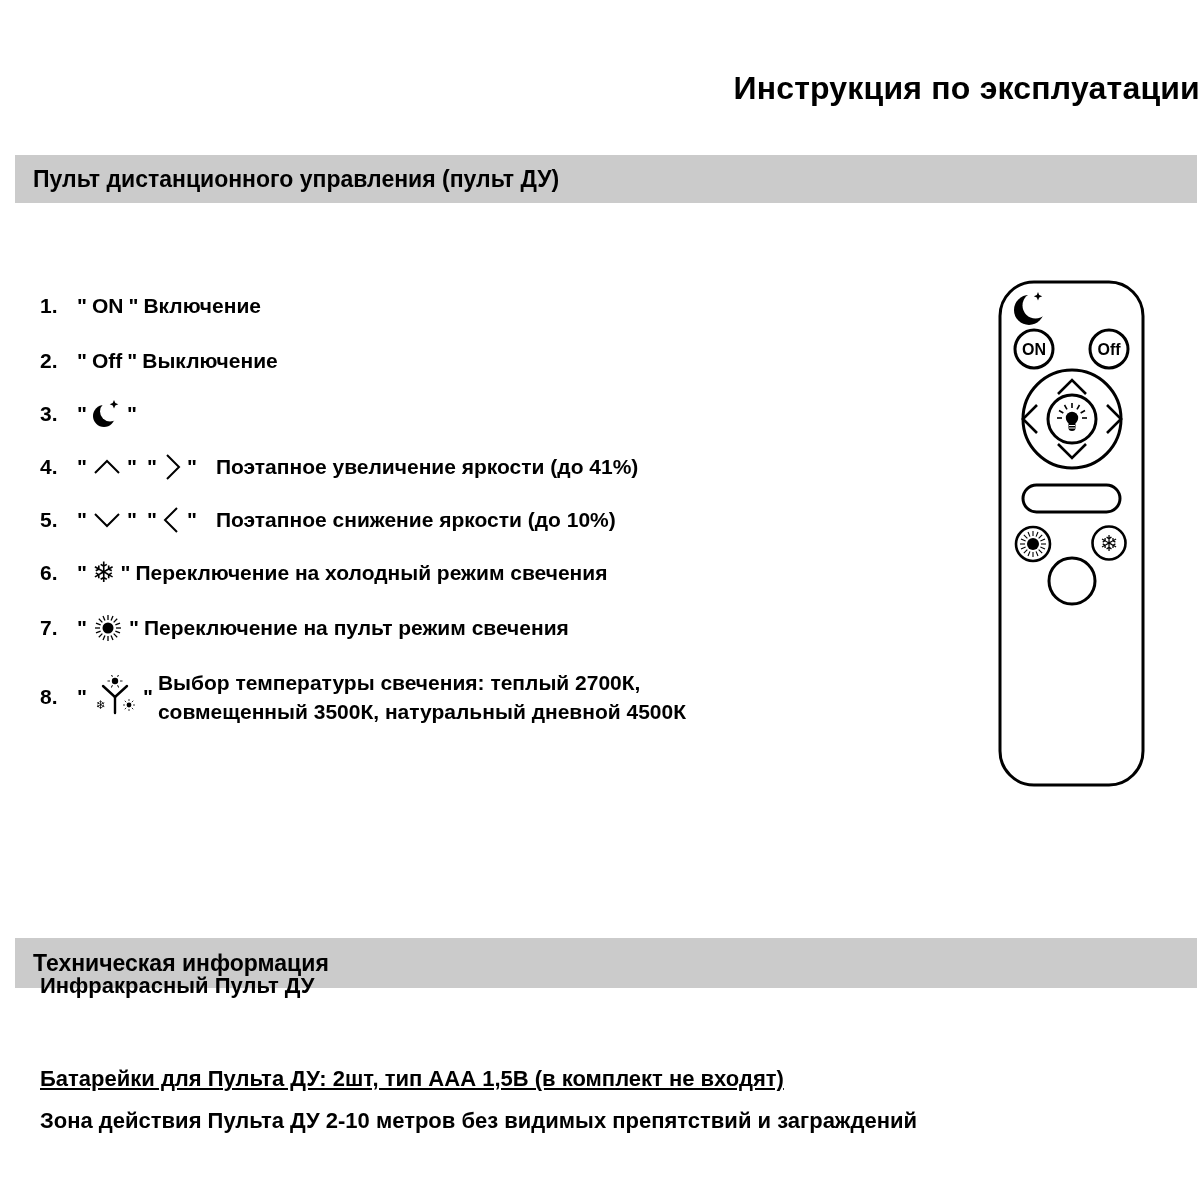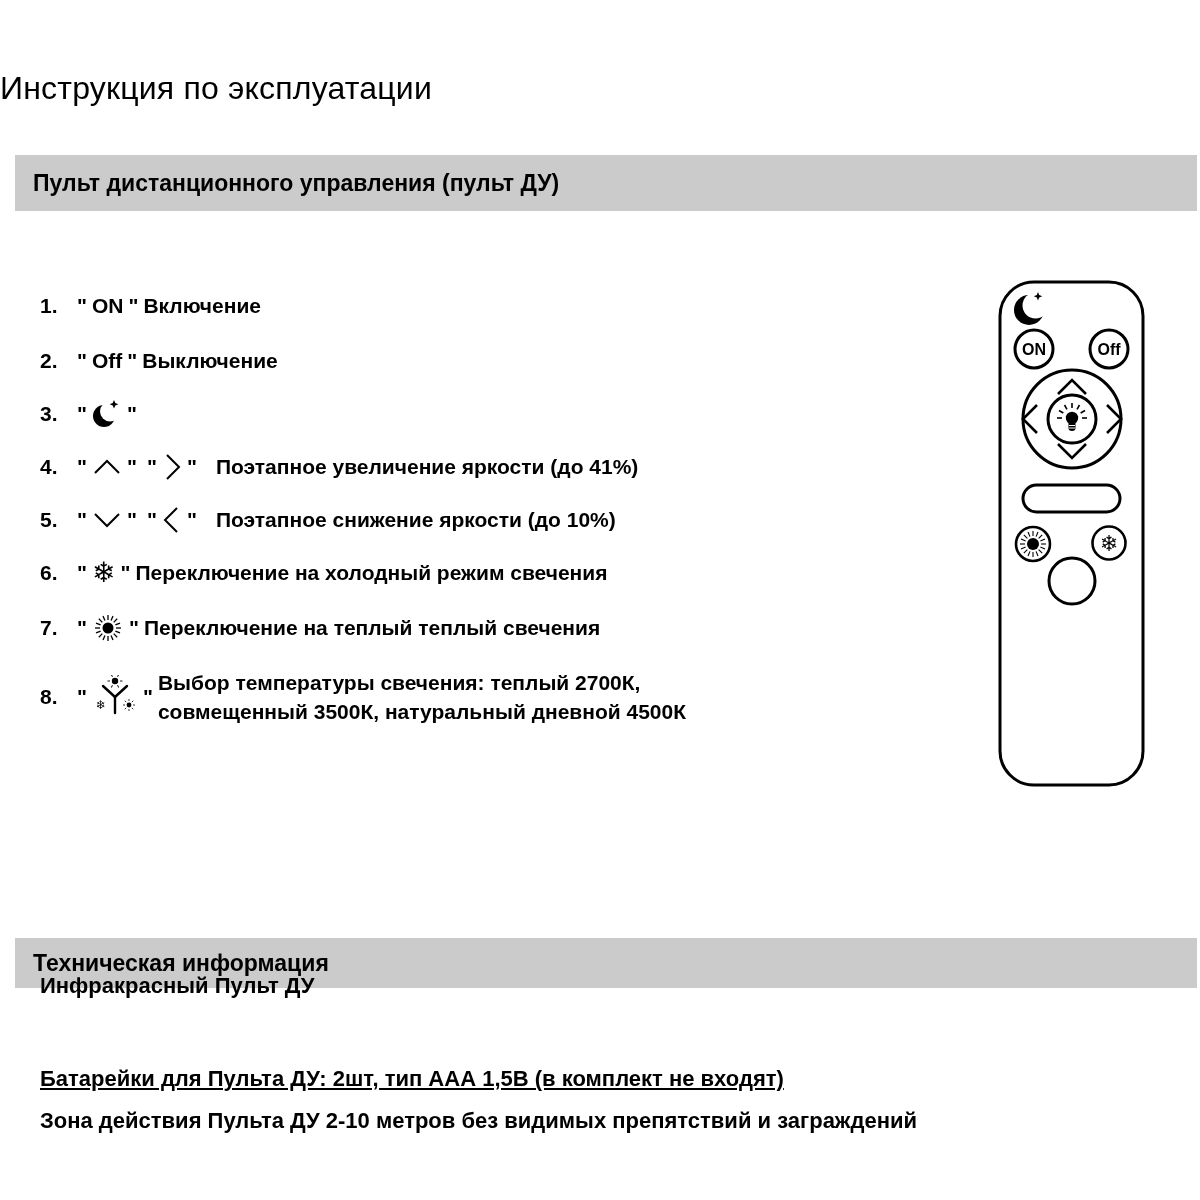--- a/index.html
+++ b/index.html
@@ -1,23 +1,23 @@
 <!DOCTYPE html>
 <html><head>
 <meta charset="utf-8">
 <style>
   html,body{margin:0;padding:0;background:#ffffff;}
   .page{position:relative;width:1200px;height:1200px;background:#ffffff;overflow:hidden;
         font-family:"Liberation Sans",sans-serif;color:#000;}
-  .doc-title{position:absolute;top:70px;left:0;width:1200px;text-align:left;
-             font-size:32px;font-weight:normal;letter-spacing:.2px;}
+  .doc-title{position:absolute;top:70px;left:0;width:1200px;text-align:right;
+             font-size:32px;font-weight:bold;letter-spacing:.2px;}
   .section-bar{position:absolute;left:15px;width:1182px;background:#cbcbcb;
                display:flex;align-items:center;}
   .section-bar .bar-label{font-size:23px;font-weight:bold;padding-left:18px;}
-  #bar-remote{top:155px;height:56px;}
+  #bar-remote{top:155px;height:48px;}
   #bar-tech{top:938px;height:50px;text-align:center;}
 
   .row{position:absolute;left:40px;display:flex;align-items:center;
        font-size:21px;font-weight:bold;white-space:nowrap;}
   .num{width:32px;}
   .q{margin:0 5px;}
   .gap{display:inline-block;width:14px;}
   .icon{display:inline-flex;align-items:center;justify-content:center;}
   .snow-glyph{font-family:"DejaVu Sans",sans-serif;font-size:28px;font-weight:bold;line-height:1;}
   .two-line .lines{white-space:normal;width:720px;line-height:29px;}
@@ -139,21 +139,21 @@
           <line x1="24" y1="16" x2="29" y2="16" transform="rotate(225 16 16)"></line>
           <line x1="24" y1="16" x2="29" y2="16" transform="rotate(247.5 16 16)"></line>
           <line x1="24" y1="16" x2="29" y2="16" transform="rotate(270 16 16)"></line>
           <line x1="24" y1="16" x2="29" y2="16" transform="rotate(292.5 16 16)"></line>
           <line x1="24" y1="16" x2="29" y2="16" transform="rotate(315 16 16)"></line>
           <line x1="24" y1="16" x2="29" y2="16" transform="rotate(337.5 16 16)"></line>
         </g>
       </svg>
     </span>
     <span class="q">"</span>
-    <span>Переключение на теплый теплый свечения</span>
+    <span>Переключение на пульт режим свечения</span>
   </div>
 
   <div class="row two-line" style="top:668px">
     <span class="num">8.</span>
     <span class="q">"</span>
     <span class="icon">
       <svg width="46" height="44" viewBox="0 0 46 44">
         <g stroke="#000" stroke-width="2.4" stroke-linecap="round">
           <line x1="23" y1="22" x2="23" y2="38"></line>
           <line x1="23" y1="22" x2="11" y2="11"></line>

